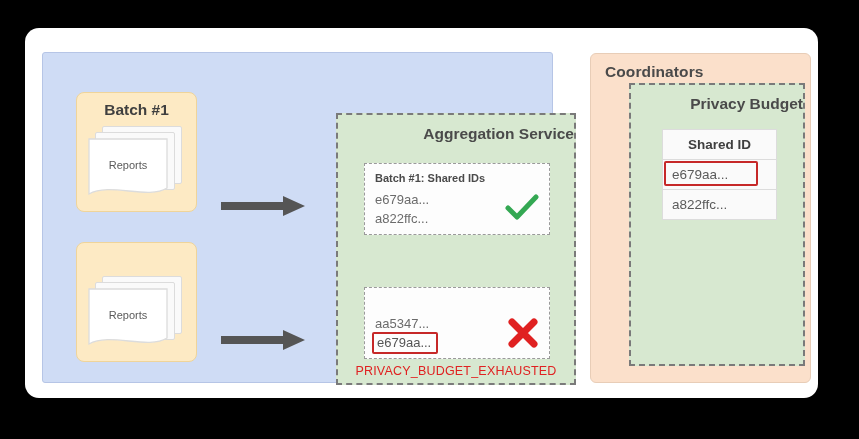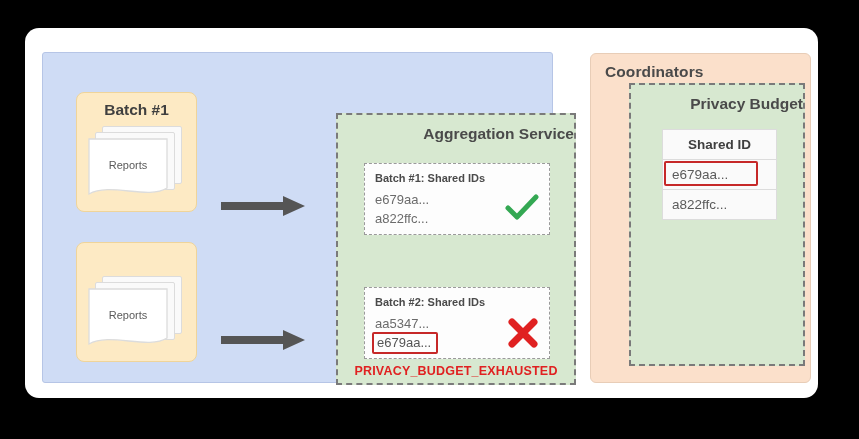--- a/index.html
+++ b/index.html
@@ -188,21 +188,21 @@
     right: 10px;
     top: 30px;
   }
 
   .error-text {
     position: absolute;
     left: 0; right: 0;
     top: 249px;
     text-align: center;
     font-size: 12.5px;
-    font-weight: 700;
+    font-weight: 400;
     color: #e02121;
     letter-spacing: .2px;
   }
 
   
   #budget-table {
     position: absolute;
     left: 31px;
     top: 44px;
     width: 115px;
@@ -287,21 +287,20 @@
       <div class="id-card" id="batch1-ids">
         <div class="id-card-title">Batch #1: Shared IDs</div>
         <div class="id-line l1">e679aa...</div>
         <div class="id-line l2">a822ffc...</div>
         <svg class="status-mark" width="34" height="28" viewBox="0 0 34 28">
           <path d="M3 14 L12 23 L31 3" fill="none" stroke="#34a853" stroke-width="5" stroke-linecap="round" stroke-linejoin="round"></path>
         </svg>
       </div>
 
       <div class="id-card" id="batch2-ids">
-        <div class="id-card-title">Batch #2: Shared IDs</div>
         <div class="id-line l1">aa5347...</div>
         <div class="id-line flagged">e679aa...</div>
         <svg class="status-mark" width="32" height="30" viewBox="0 0 32 30">
           <path d="M5 4 L27 26 M27 4 L5 26" fill="none" stroke="#e02121" stroke-width="7" stroke-linecap="round"></path>
         </svg>
       </div>
 
       <div class="error-text">PRIVACY_BUDGET_EXHAUSTED</div>
     </div>
   </div>

